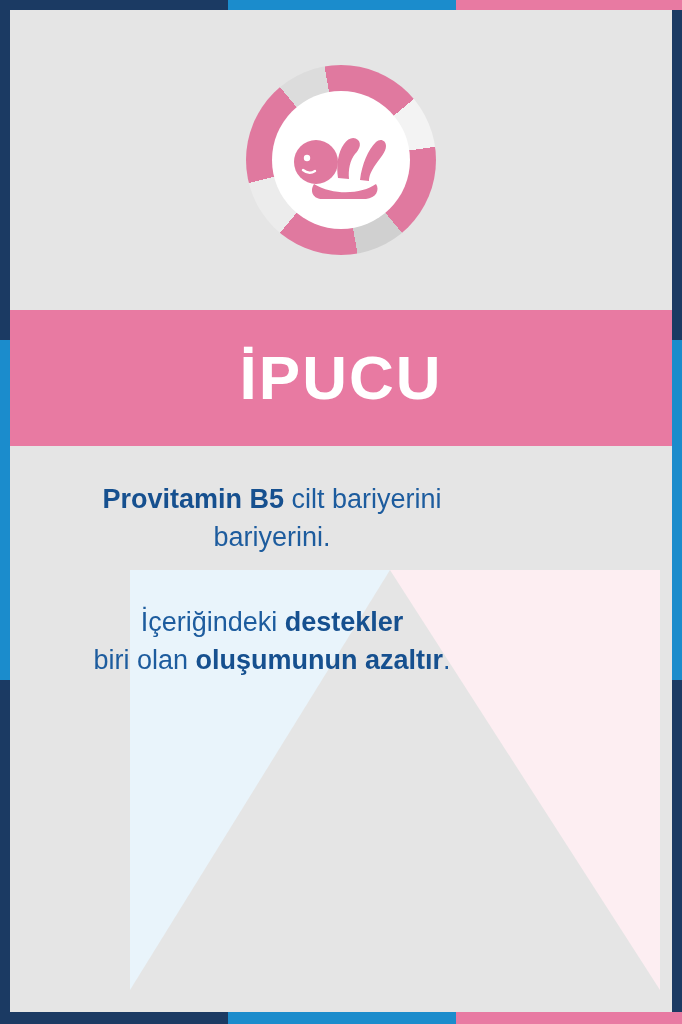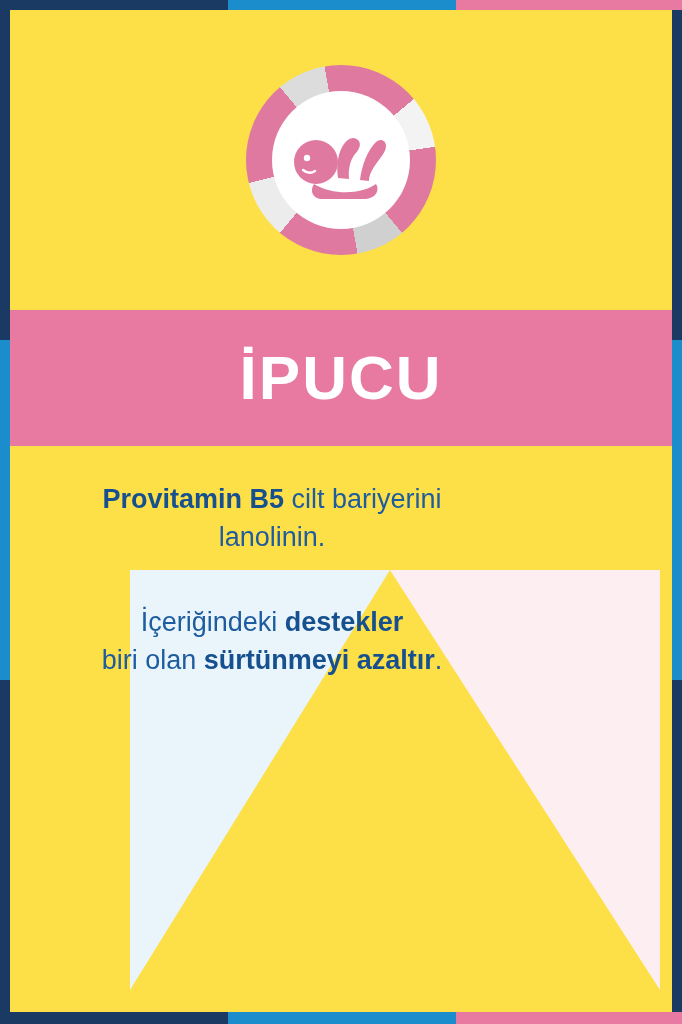--- a/index.html
+++ b/index.html
@@ -69,21 +69,21 @@
   .frame-right .seg-blue  { height: 340px; background: #1b8ccc; }
   .frame-right .seg-navy2 { height: 332px; background: #1b3a63; }
 
   
   .canvas {
     position: absolute;
     top: 10px;
     left: 10px;
     width: 662px;
     height: 1002px;
-    background: #fde047;
+    background: #e5e5e5;
     overflow: hidden;
   }
 
   
   .logo-area {
     position: absolute;
     top: 0;
     left: 0;
     width: 662px;
     height: 300px;
@@ -243,24 +243,24 @@
       <div class="title">İPUCU</div>
     </div>
 
     <div class="wm wm-blue"></div>
     <div class="wm wm-pink"></div>
 
     <div class="body-text">
 
       <p class="para first">
         <span class="line"><b>Provitamin B5</b><span> cilt bariyerini</span></span>
-        <span class="line">lanolinin.</span>
+        <span class="line">bariyerini.</span>
       </p>
 
       <p class="para">
         <span class="line"><span>İçeriğindeki </span><b>destekler</b></span>
-        <span class="line"><span>biri olan </span><b>sürtünmeyi azaltır</b><span>.</span></span>
+        <span class="line"><span>biri olan </span><b>oluşumunun azaltır</b><span>.</span></span>
       </p>
 
     </div>
 
   </div>
 </div>
 
 </body></html>

